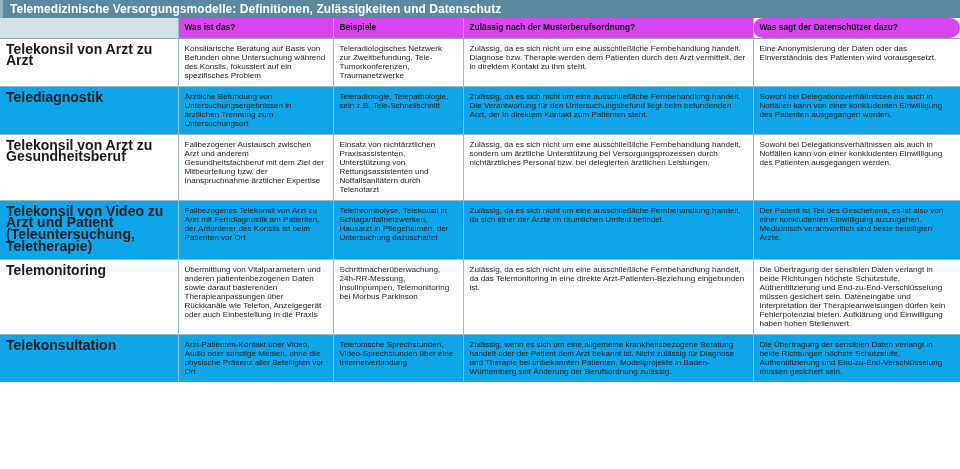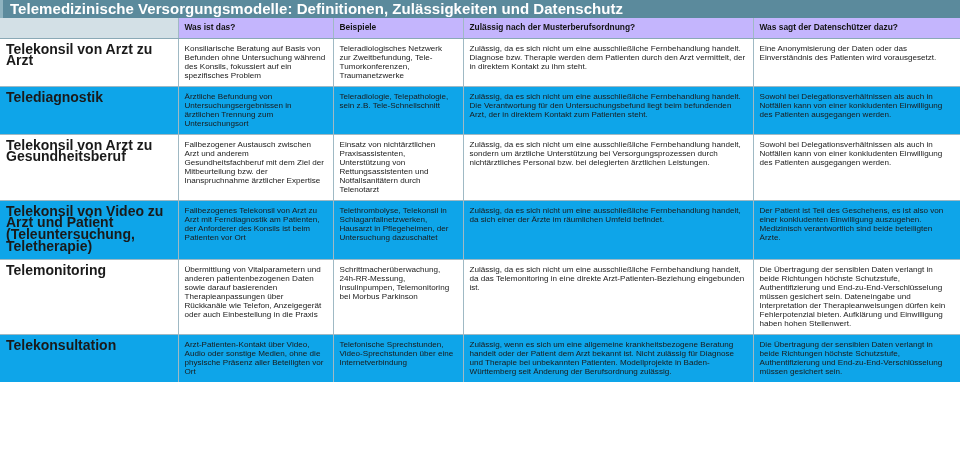--- a/index.html
+++ b/index.html
@@ -23,21 +23,21 @@
     box-sizing: border-box;
     background: #ffffff;
     display: flex;
     flex-direction: column;
   }
 
   
   .title-bar {
     background: #5b8a9c;
     color: #ffffff;
-    font-size: 15px;
+    font-size: 12px;
     font-weight: bold;
     line-height: 18px;
     height: 18px;
     padding: 0 0 0 7px;
     white-space: nowrap;
     overflow: hidden;
     letter-spacing: 0.05px;
     box-sizing: border-box;
     border-left: 3px solid #8fb3c0;
   }
@@ -50,34 +50,34 @@
     font-size: 8.1px;
   }
 
   table.tm col.c0 { width: 178px; }
   table.tm col.c1 { width: 155px; }
   table.tm col.c2 { width: 130px; }
   table.tm col.c3 { width: 290px; }
   table.tm col.c4 { width: 207px; }
 
   thead th {
-    background: #c4b5fd;
+    background: #d946ef;
     color: #141414;
     font-weight: bold;
     font-size: 8.4px;
     text-align: left;
     vertical-align: middle;
     height: 20px;
     padding: 2px 5px 3px 6px;
     border-right: 1px solid #9fb9c4;
     border-bottom: 1px solid #8aa9b6;
     box-sizing: border-box;
     white-space: nowrap;
   }
-  thead th:last-child { border-right: none; }
+  thead th:last-child { border-right: none; border-radius: 10px; }
   thead th.blank { background: #d3e0e6; }
 
   tbody td {
     vertical-align: top;
     padding: 5px 7px 6px 6px;
     border-right: 1px solid #9fb9c4;
     border-bottom: 1px solid #9fb9c4;
     line-height: 9px;
     font-size: 8.1px;
     box-sizing: border-box;

